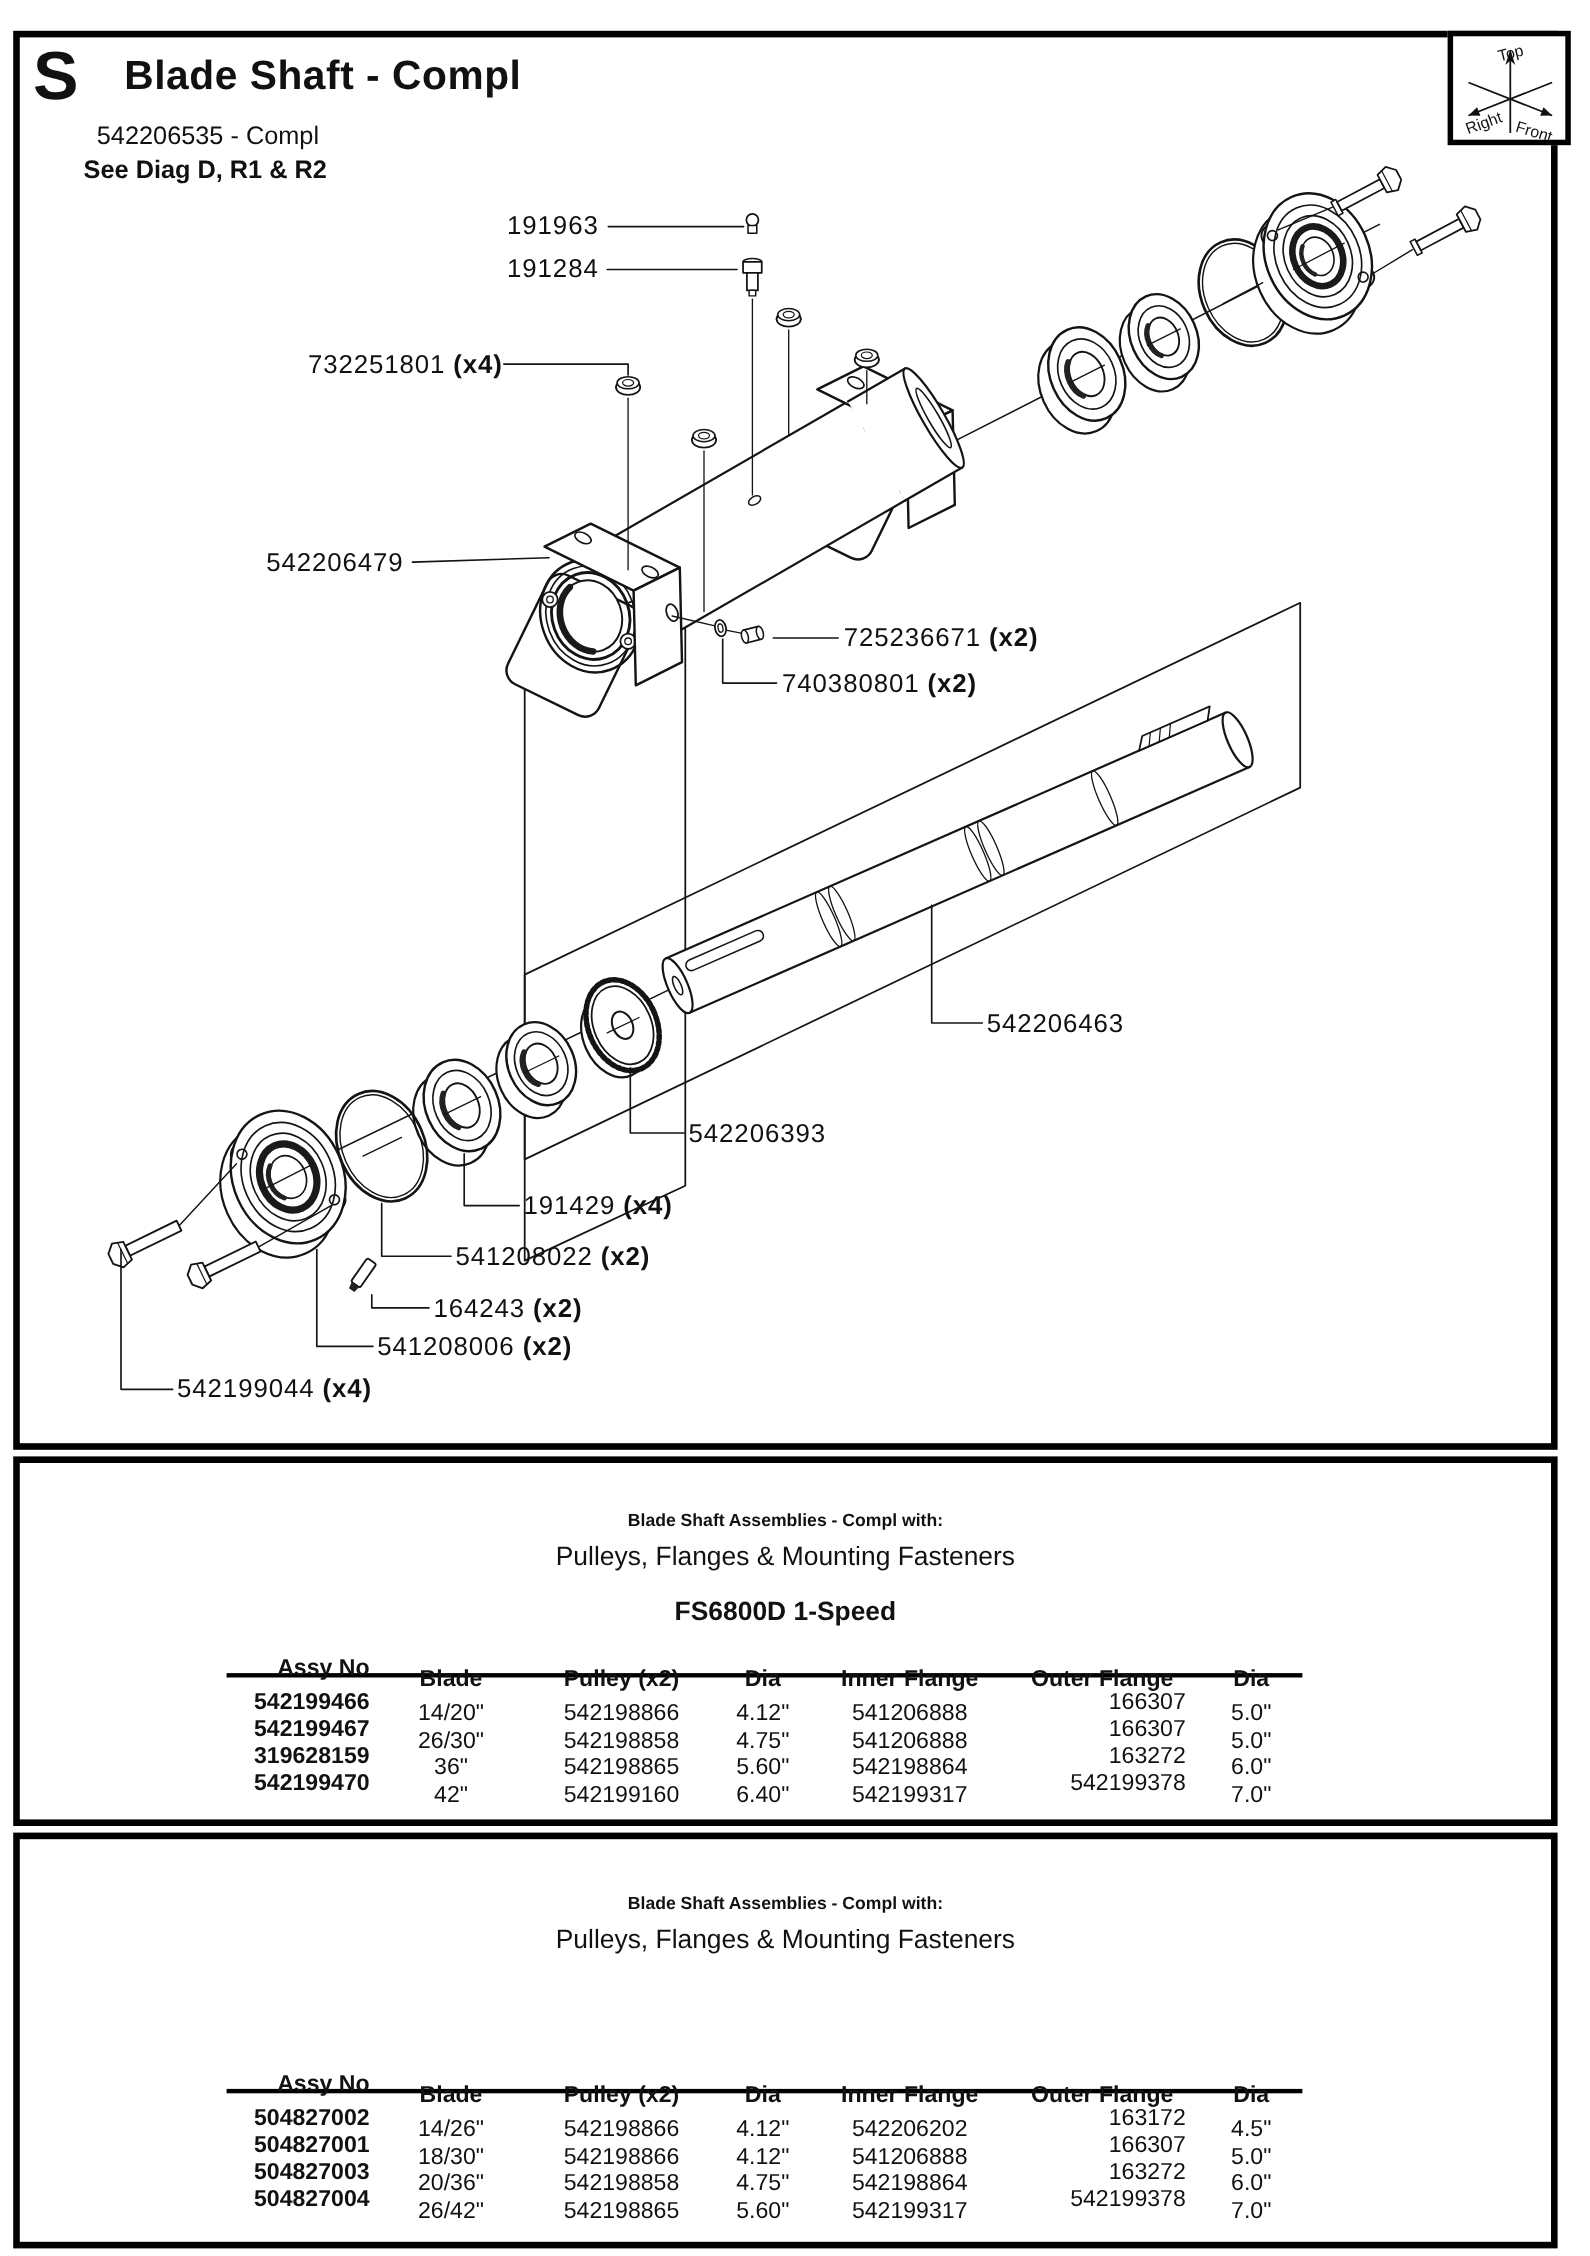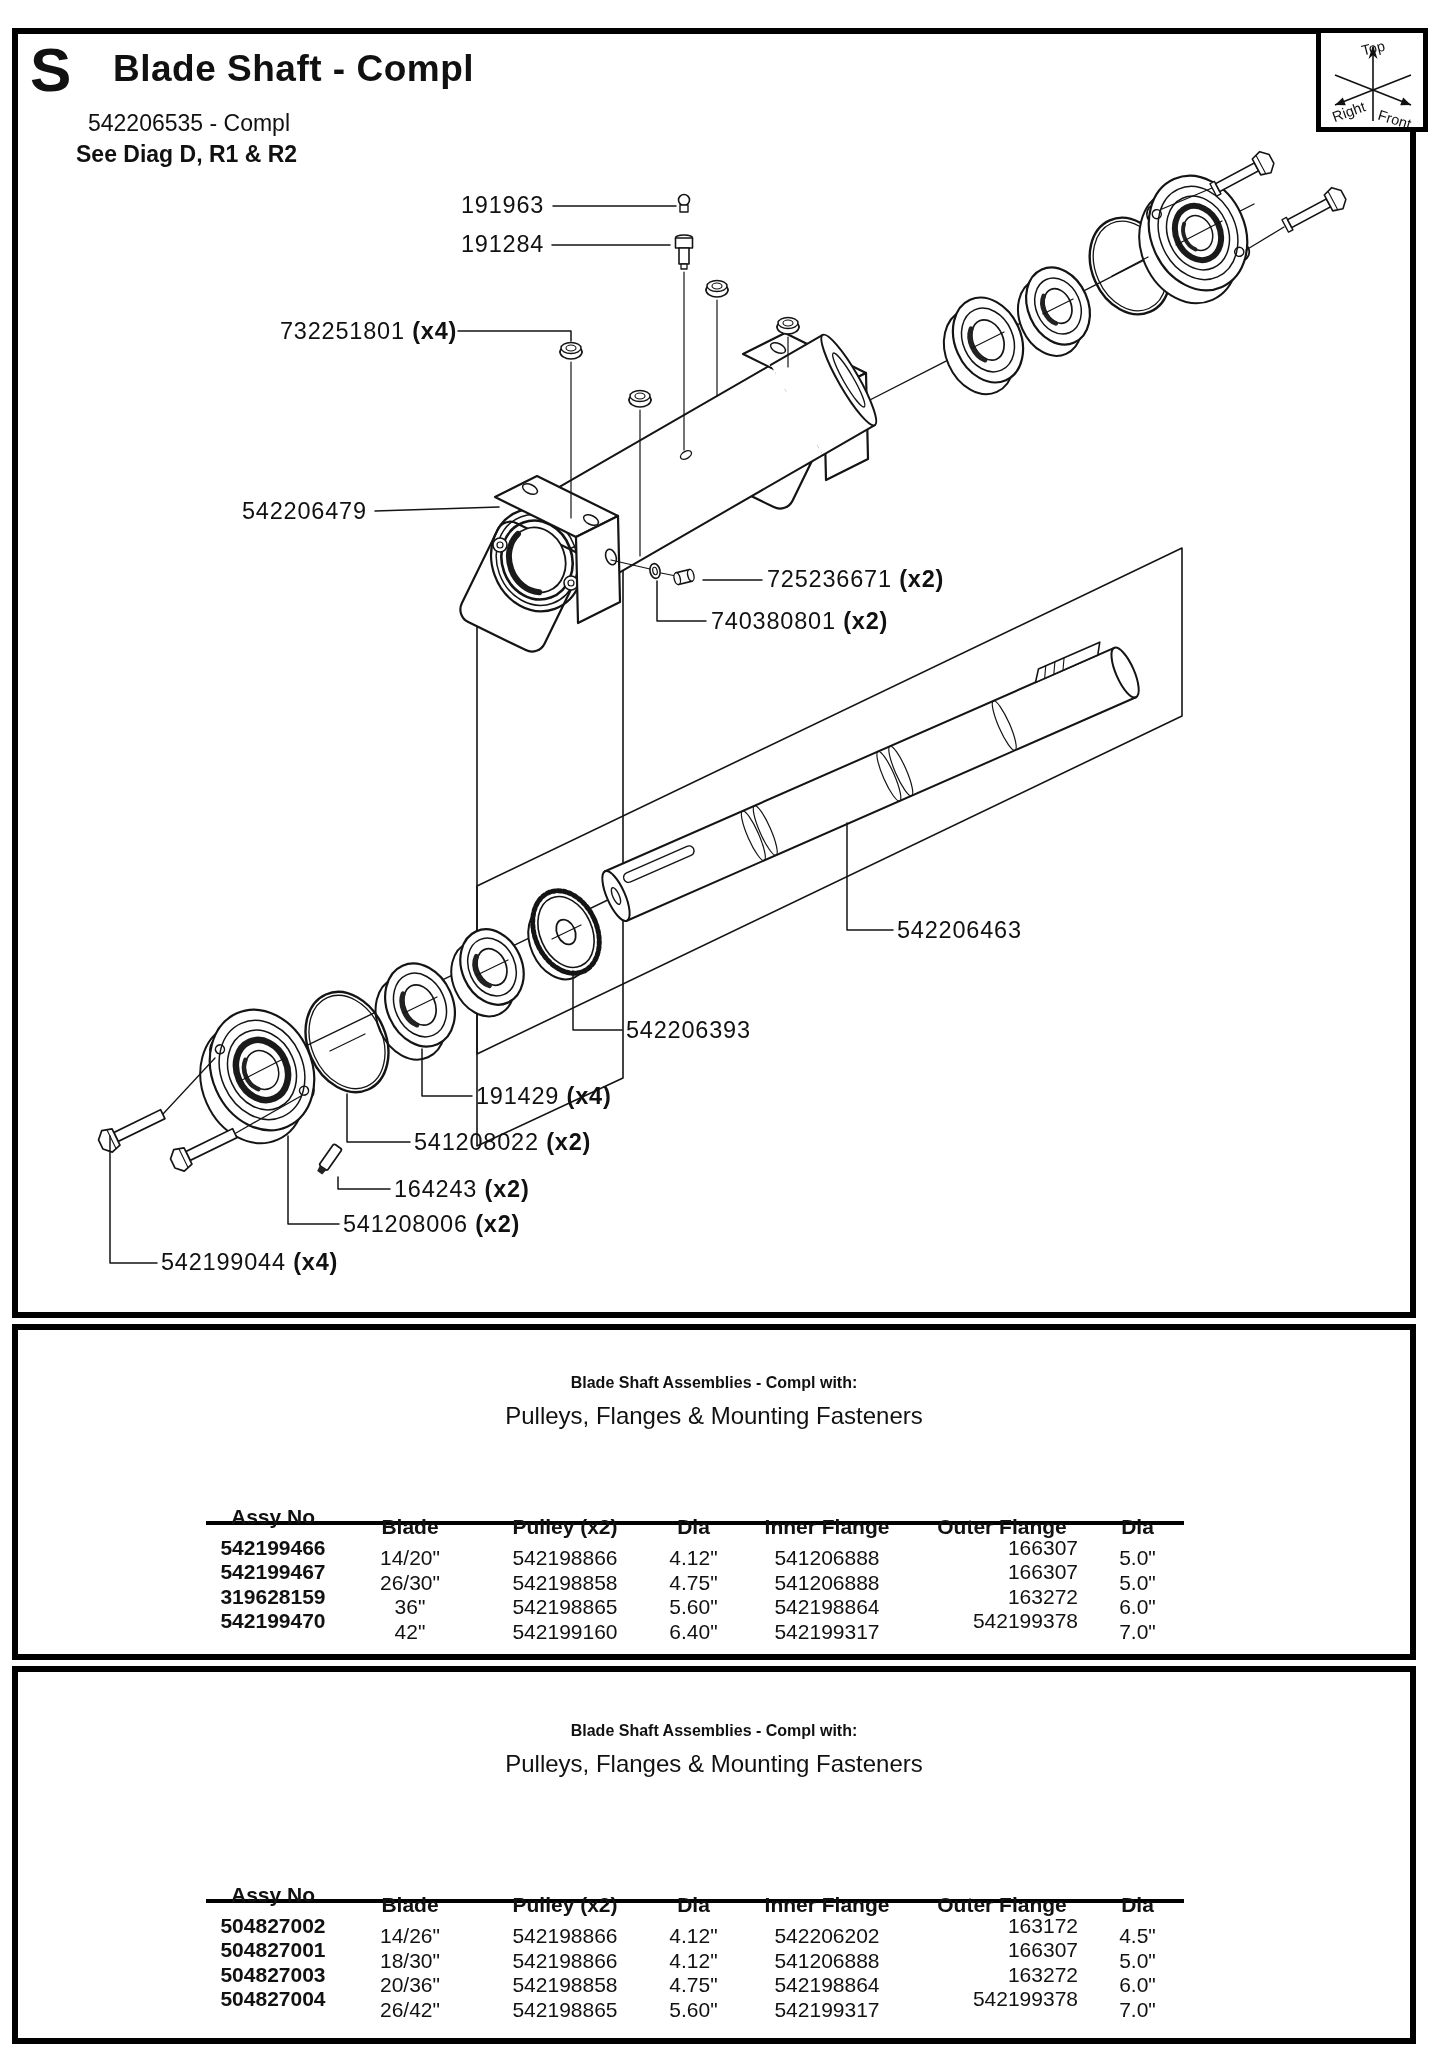--- a/index.html
+++ b/index.html
@@ -15,33 +15,34 @@
   #ref-bold{position:absolute;left:88px;top:110px;font-size:23px;font-weight:normal;z-index:4;}
   #ref-note{position:absolute;left:76px;top:141px;font-size:23px;font-weight:bold;z-index:4;}
   .tbl-title1,.tbl-title2,.tbl-speed{position:absolute;left:0;right:0;text-align:center;}
   .tbl-title1{font-size:16px;font-weight:bold;}
   .tbl-title2{font-size:24px;}
   .tbl-speed{font-size:24px;font-weight:bold;}
   .tbl-grid{position:absolute;left:188px;width:978px;font-size:21px;}
   .trow{display:grid;grid-template-columns:130px 148px 162px 95px 172px 178px 93px;align-items:center;}
   .hdr{font-weight:bold;border-bottom:4px solid #000;height:27px;}
   .drow{height:24.5px;}
-  .c0{text-align:center;padding-left:4px;}
+  .c0{text-align:right;padding-left:4px;}
   .c1,.c2,.c3,.c4,.c6{text-align:center;margin-top:21px;}
   .c5{text-align:right;padding-right:13px;}
   .drow .c0{font-weight:bold;}
   svg text{font-family:"Liberation Sans",sans-serif;}
 </style>
 </head>
 <body>
 
 <div class="panel" id="diagram-panel"></div>
 <div class="panel" id="table-panel-1">
   <div class="tbl-title1" style="top:44px">Blade Shaft Assemblies - Compl with:</div>
   <div class="tbl-title2" style="top:72px">Pulleys, Flanges &amp; Mounting Fasteners</div>
+  <div class="tbl-speed" style="top:122px">FS6800D 1-Speed</div>
   <div class="tbl-grid" style="top:164px" id="grid-0">
       <div class="trow hdr">
         <div class="c0">Assy No</div>
         <div class="c1">Blade</div>
         <div class="c2">Pulley (x2)</div>
         <div class="c3">Dia</div>
         <div class="c4">Inner Flange</div>
         <div class="c4">Outer Flange</div>
         <div class="c6">Dia</div>
       </div>

